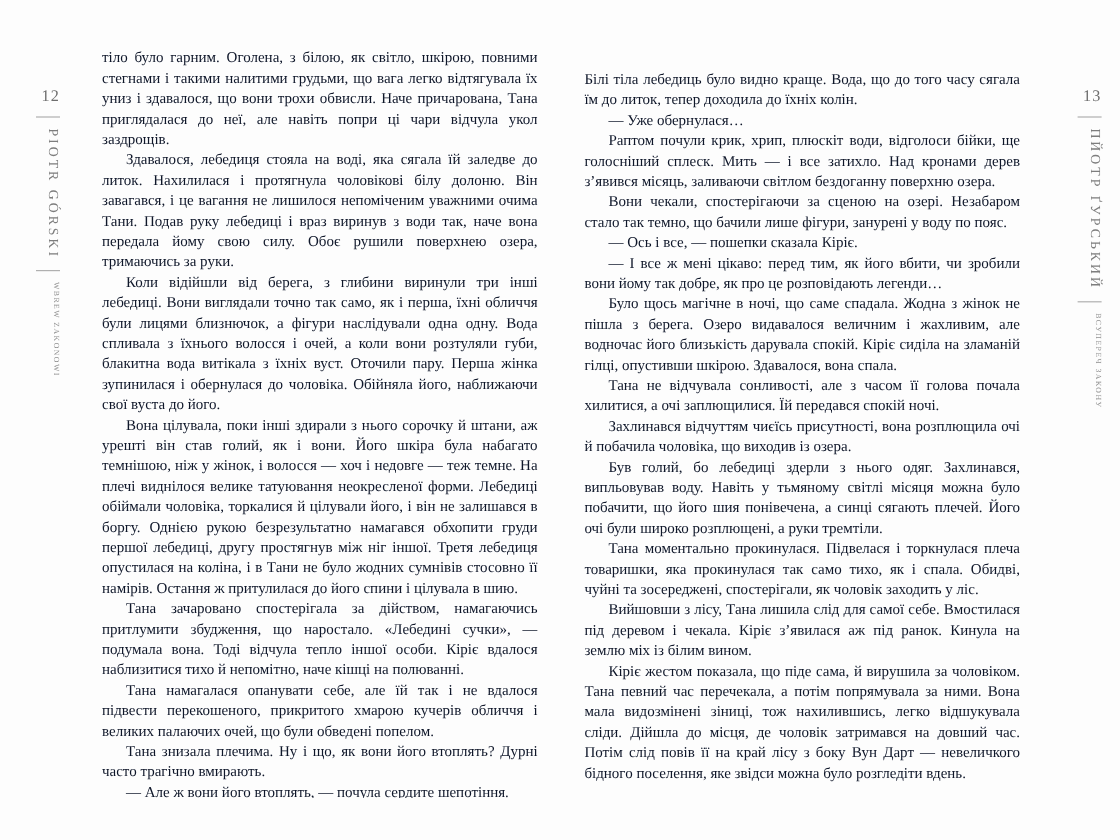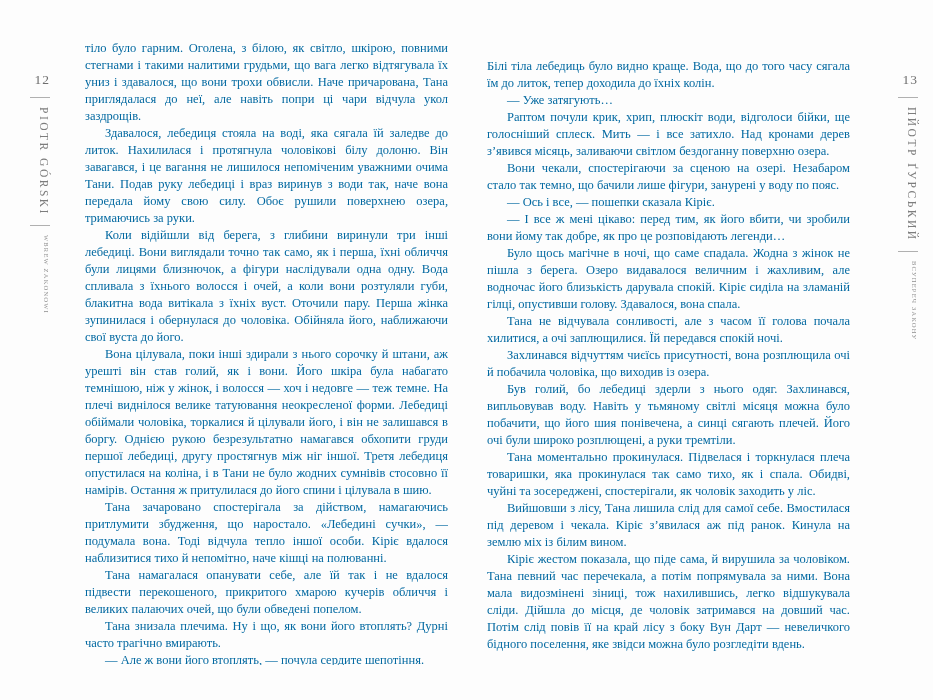--- a/index.html
+++ b/index.html
@@ -24,21 +24,21 @@
   .mrule{width:20px;border-top:1px solid #b0b0b0;height:0;}
   .vert{
     writing-mode:vertical-rl;text-orientation:mixed;
     color:#7d7d7d;white-space:nowrap;
   }
   .vert.author{font-size:11.5px;letter-spacing:2.5px;}
   .vert.title{font-size:6.5px;letter-spacing:1.2px;color:#8f8f8f;}
   
   .page{
     position:absolute;top:40px;width:363px;height:625px;
-    color:#0369a1;font-size:12.5px;line-height:17px;
+    color:#0f172a;font-size:12.5px;line-height:17px;
     text-align:justify;overflow:hidden;
   }
   .page.leftpage{left:85px;}
   .page.rightpage{left:487px;}
   .page p{margin:0;padding:0;}
   .page p.ind{text-indent:1.6em;}
   .page p.break{margin-top:18px;}
 </style>
 </head>
 <body>
@@ -59,26 +59,26 @@
       <p class="ind">Коли відійшли від берега, з глибини виринули три інші лебедиці. Вони виглядали точно так само, як і перша, їхні обличчя були лицями близнючок, а фігури наслідували одна одну. Вода спливала з їхнього волосся і очей, а коли вони розтуляли губи, блакитна вода витікала з їхніх вуст. Оточили пару. Перша жінка зупинилася і обернулася до чоловіка. Обійняла його, наближаючи свої вуста до його.</p>
       <p class="ind">Вона цілувала, поки інші здирали з нього сорочку й штани, аж урешті він став голий, як і вони. Його шкіра була набагато темнішою, ніж у жінок, і волосся — хоч і недовге — теж темне. На плечі виднілося велике татуювання неокресленої форми. Лебедиці обіймали чоловіка, торкалися й цілували його, і він не залишався в боргу. Однією рукою безрезультатно намагався обхопити груди першої лебедиці, другу простягнув між ніг іншої. Третя лебедиця опустилася на коліна, і в Тани не було жодних сумнівів стосовно її намірів. Остання ж притулилася до його спини і цілувала в шию.</p>
       <p class="ind">Тана зачаровано спостерігала за дійством, намагаючись притлумити збудження, що наростало. «Лебедині сучки», — подумала вона. Тоді відчула тепло іншої особи. Кіріє вдалося наблизитися тихо й непомітно, наче кішці на полюванні.</p>
       <p class="ind">Тана намагалася опанувати себе, але їй так і не вдалося підвести перекошеного, прикритого хмарою кучерів обличчя і великих палаючих очей, що були обведені попелом.</p>
       <p class="ind">Тана знизала плечима. Ну і що, як вони його втоплять? Дурні часто трагічно вмирають.</p>
       <p class="ind">— Але ж вони його втоплять, — почула сердите шепотіння.</p>
     </div>
 
   <div class="page rightpage">
       <p class=" break">Білі тіла лебедиць було видно краще. Вода, що до того часу сягала їм до литок, тепер доходила до їхніх колін.</p>
-      <p class="ind">— Уже затягують…</p>
+      <p class="ind">— Уже обернулася…</p>
       <p class="ind">Раптом почули крик, хрип, плюскіт води, відголоси бійки, ще голосніший сплеск. Мить — і все затихло. Над кронами дерев з’явився місяць, заливаючи світлом бездоганну поверхню озера.</p>
       <p class="ind">Вони чекали, спостерігаючи за сценою на озері. Незабаром стало так темно, що бачили лише фігури, занурені у воду по пояс.</p>
       <p class="ind">— Ось і все, — пошепки сказала Кіріє.</p>
       <p class="ind">— І все ж мені цікаво: перед тим, як його вбити, чи зробили вони йому так добре, як про це розповідають легенди…</p>
-      <p class="ind">Було щось магічне в ночі, що саме спадала. Жодна з жінок не пішла з берега. Озеро видавалося величним і жахливим, але водночас його близькість дарувала спокій. Кіріє сиділа на зламаній гілці, опустивши голову. Здавалося, вона спала.</p>
+      <p class="ind">Було щось магічне в ночі, що саме спадала. Жодна з жінок не пішла з берега. Озеро видавалося величним і жахливим, але водночас його близькість дарувала спокій. Кіріє сиділа на зламаній гілці, опустивши шкірою. Здавалося, вона спала.</p>
       <p class="ind">Тана не відчувала сонливості, але з часом її голова почала хилитися, а очі заплющилися. Їй передався спокій ночі.</p>
       <p class="ind">Захлинався відчуттям чиєїсь присутності, вона розплющила очі й побачила чоловіка, що виходив із озера.</p>
       <p class="ind">Був голий, бо лебедиці здерли з нього одяг. Захлинався, випльовував воду. Навіть у тьмяному світлі місяця можна було побачити, що його шия понівечена, а синці сягають плечей. Його очі були широко розплющені, а руки тремтіли.</p>
       <p class="ind">Тана моментально прокинулася. Підвелася і торкнулася плеча товаришки, яка прокинулася так само тихо, як і спала. Обидві, чуйні та зосереджені, спостерігали, як чоловік заходить у ліс.</p>
       <p class="ind">Вийшовши з лісу, Тана лишила слід для самої себе. Вмостилася під деревом і чекала. Кіріє з’явилася аж під ранок. Кинула на землю міх із білим вином.</p>
       <p class="ind">Кіріє жестом показала, що піде сама, й вирушила за чоловіком. Тана певний час перечекала, а потім попрямувала за ними. Вона мала видозмінені зіниці, тож нахилившись, легко відшукувала сліди. Дійшла до місця, де чоловік затримався на довший час. Потім слід повів її на край лісу з боку Вун Дарт — невеличкого бідного поселення, яке звідси можна було розгледіти вдень.</p>
     </div>
 
   <div class="margin-col right">
     <div class="page-num">13</div>

